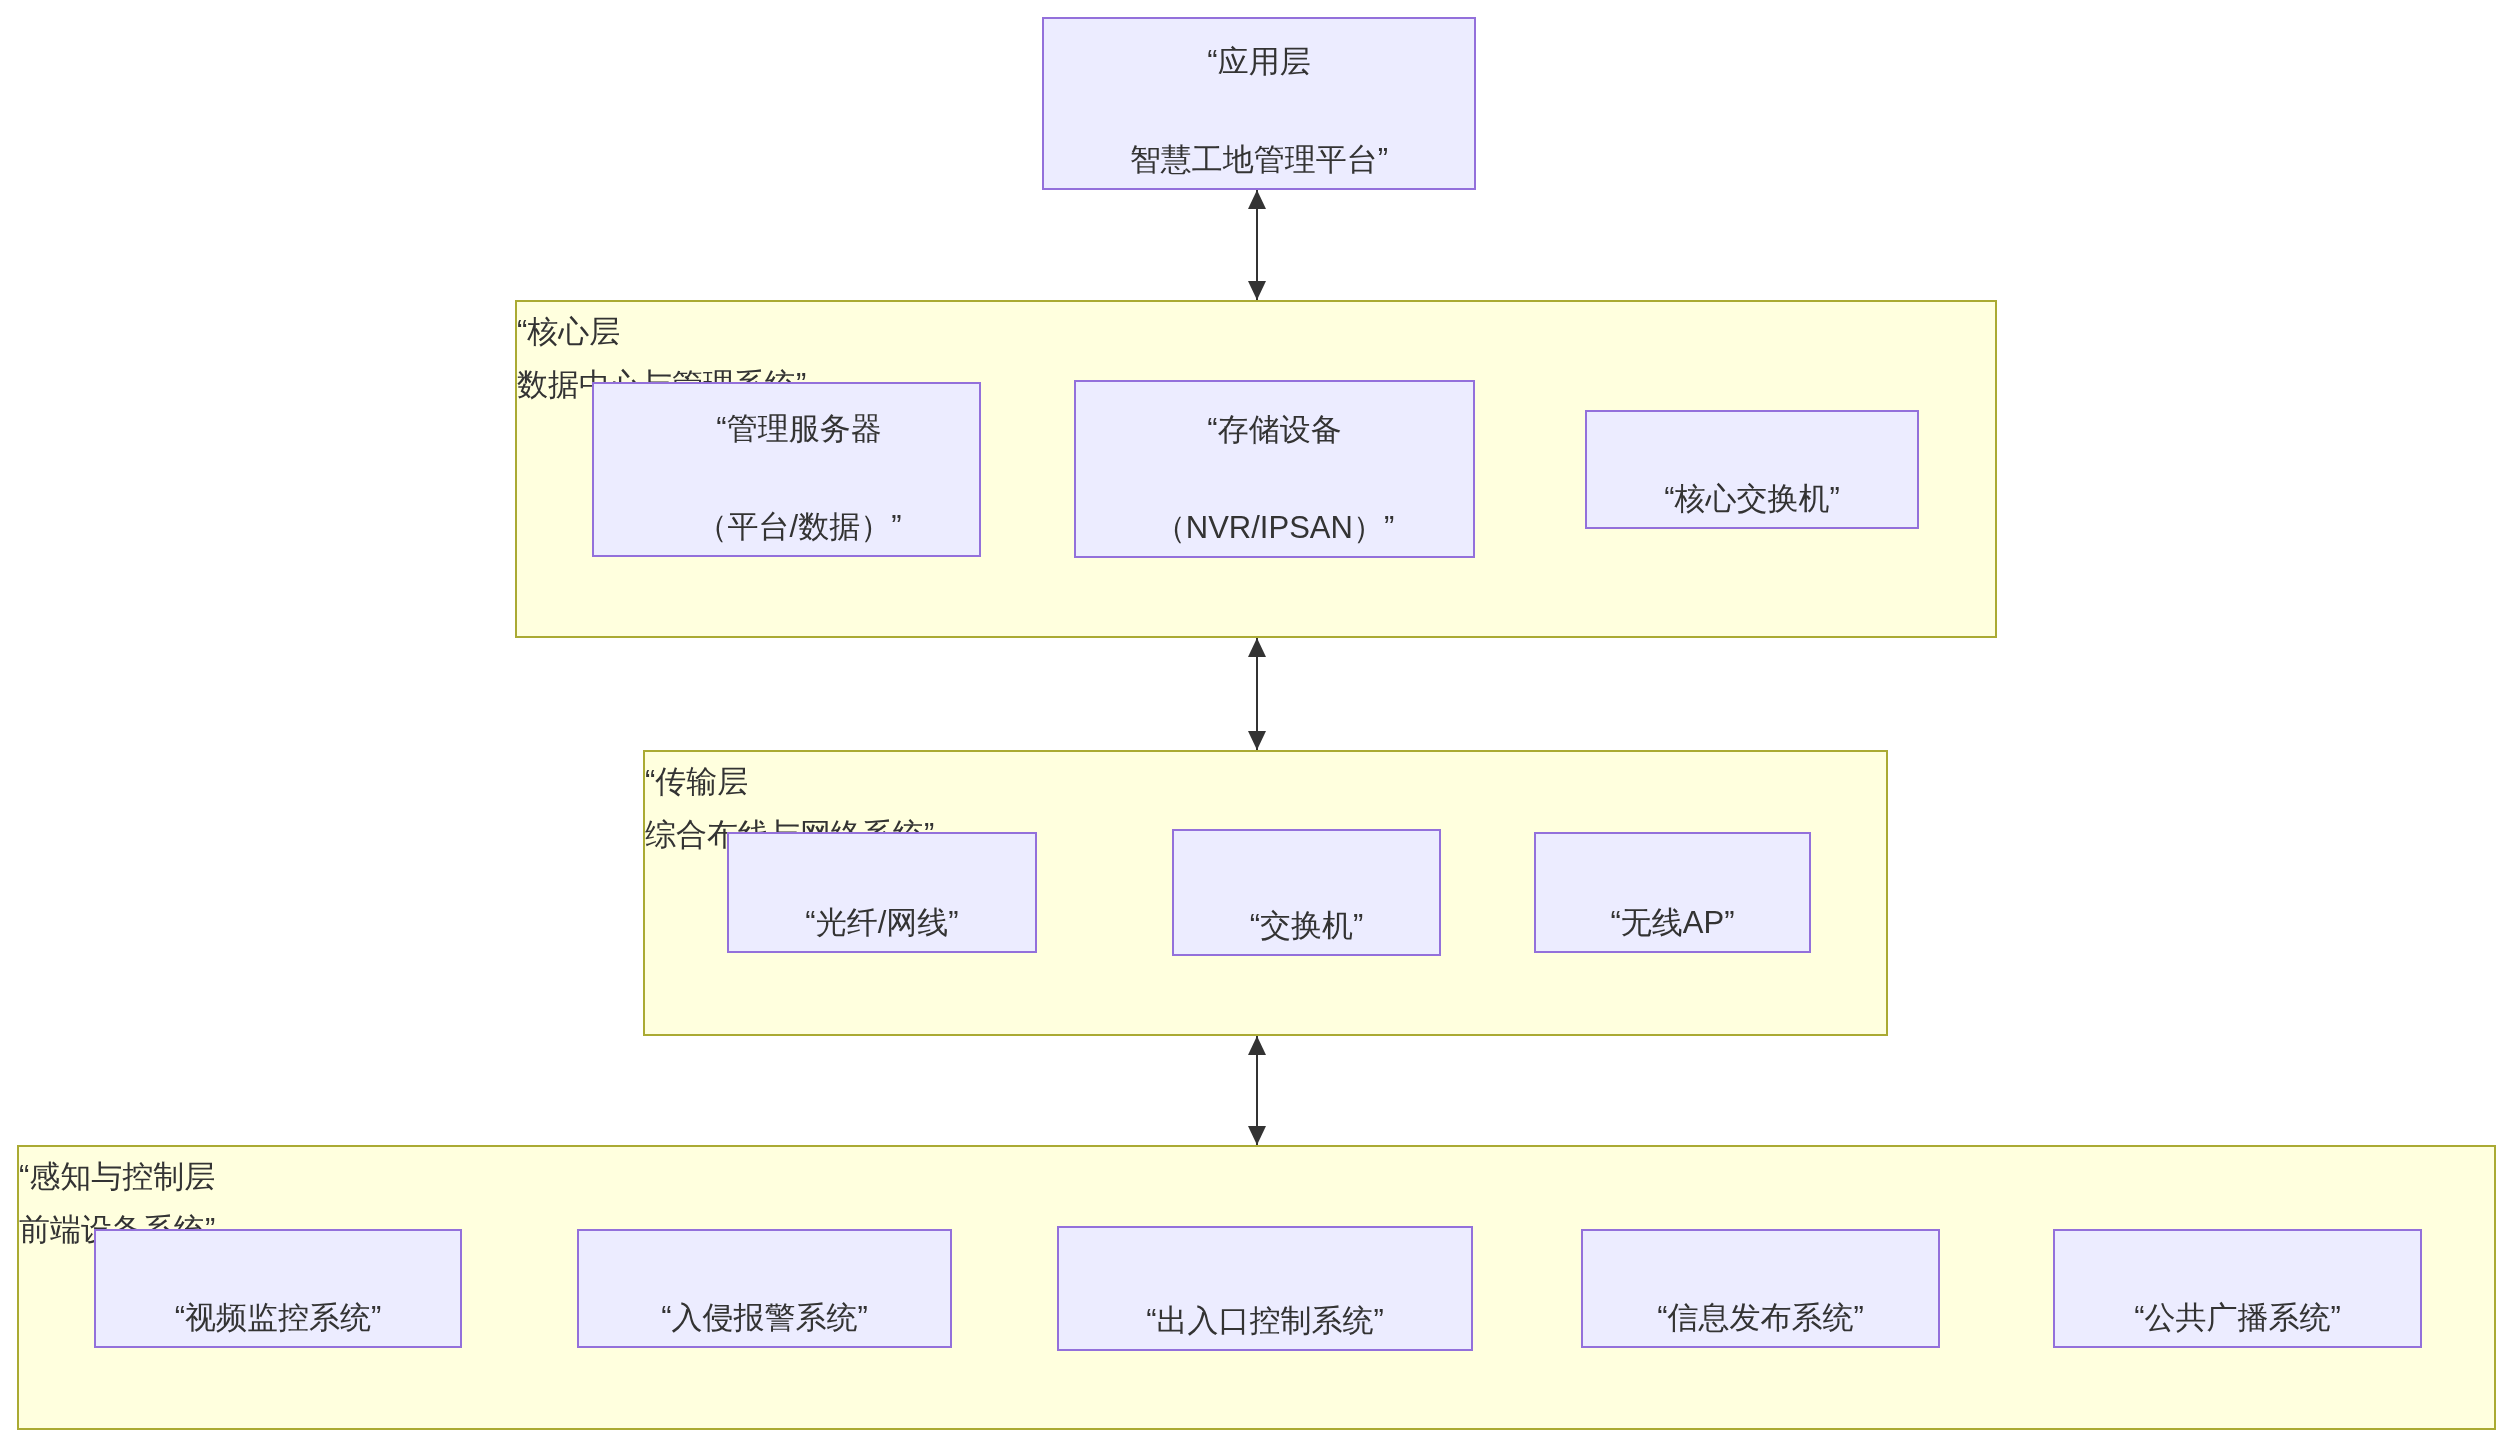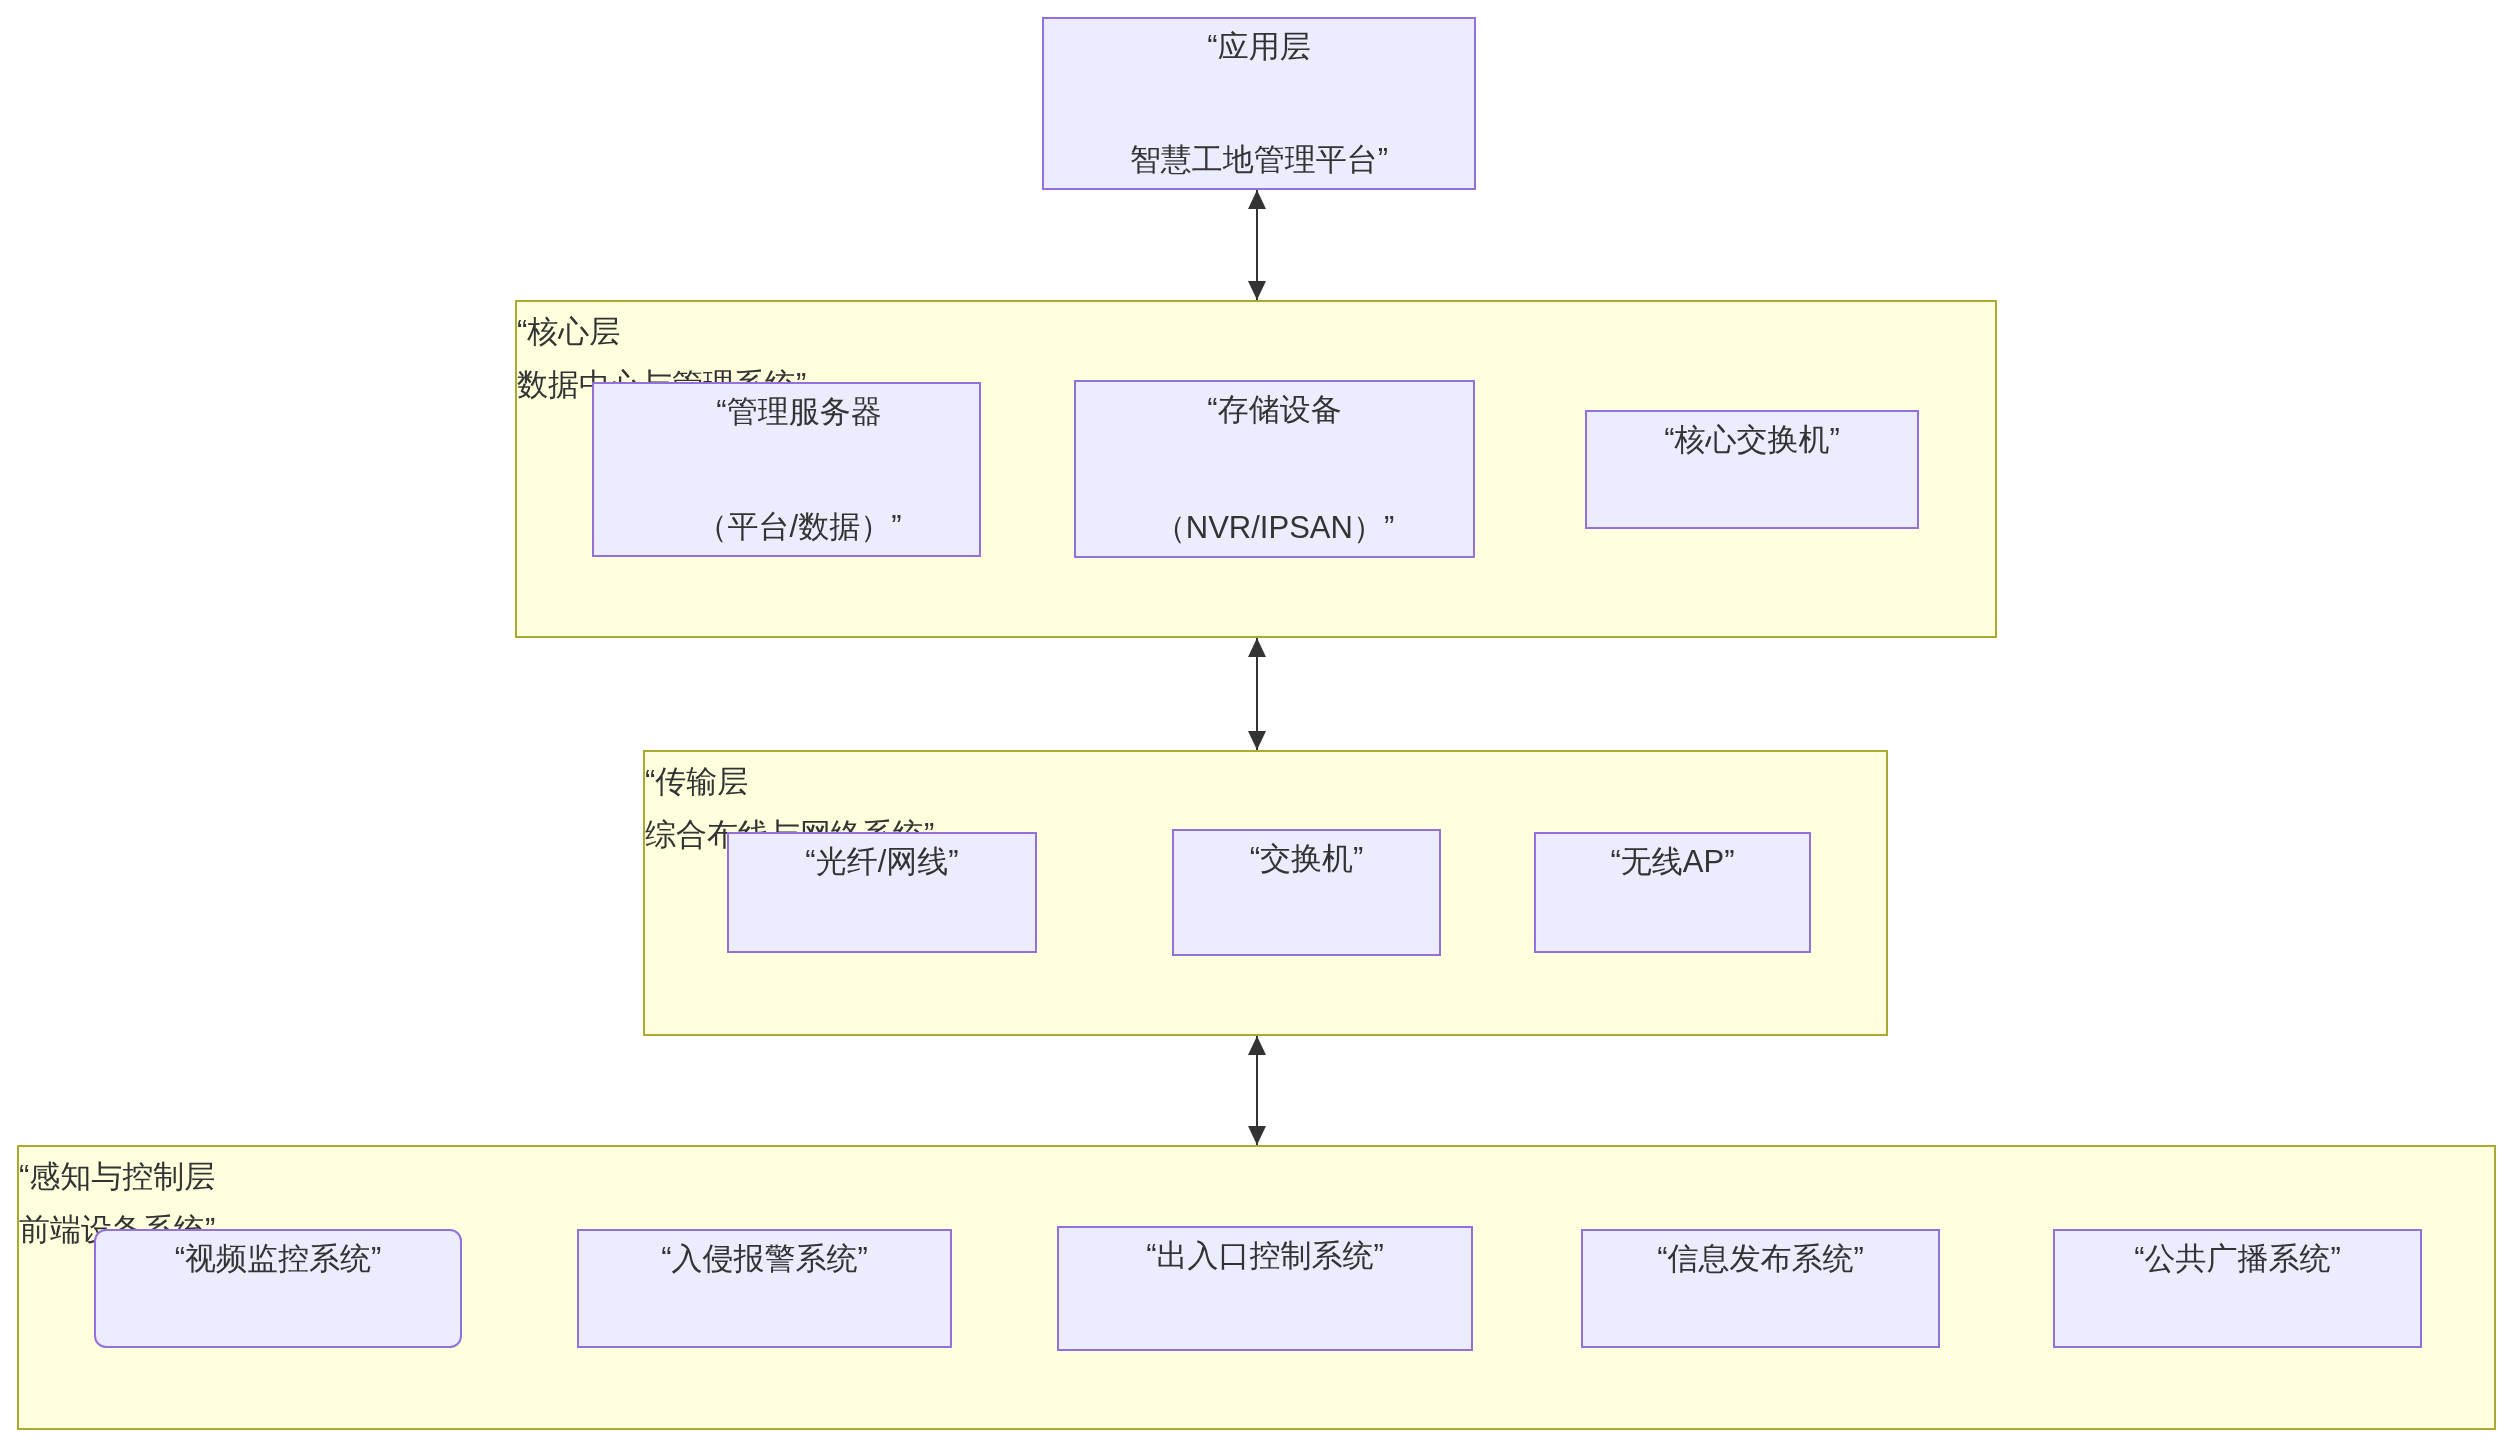--- a/index.html
+++ b/index.html
@@ -33,21 +33,21 @@
   }
 
   
   .node {
     position: absolute;
     box-sizing: border-box;
     background: var(--node_fill, #ECECFF);
     border: 2.2px solid var(--node_border, #9370DB);
     display: flex;
     flex-direction: column;
-    justify-content: space-between;
+    justify-content: flex-end;
     align-items: center;
     text-align: center;
     font-size: 31px;
     line-height: 56px;
     z-index: 3;
     white-space: nowrap;
     gap: 42px;
   }
 
   
@@ -81,21 +81,21 @@
   #node-mgmt      { left: 592px;  top: 382px;  width: 389px;  height: 175px; padding-left: 25px; }
   #node-storage   { left: 1074px; top: 380px;  width: 401px;  height: 178px; }
   #node-coreswitch{ left: 1585px; top: 410px;  width: 334px;  height: 119px; }
 
   #group-transport{ left: 643px;  top: 750px; width: 1245px; height: 286px; }
   #node-fiber     { left: 727px;  top: 832px; width: 310px;  height: 121px; }
   #node-switch    { left: 1151px; top: 829px; width: 269px;  height: 127px; margin-left: 21px; }
   #node-ap        { left: 1534px; top: 832px; width: 277px;  height: 121px; }
 
   #group-perception { left: 17px; top: 1145px; width: 2479px; height: 285px; }
-  #node-video     { left: 94px;  top: 1229px; width: 368px;  height: 119px; border-radius: 12px; }
+  #node-video     { left: 94px;  top: 1229px; width: 368px;  height: 119px; }
   #node-intrusion { left: 577px;  top: 1229px; width: 375px;  height: 119px; }
   #node-access    { left: 1057px; top: 1226px; width: 416px;  height: 125px; }
   #node-info      { left: 1581px; top: 1229px; width: 359px;  height: 119px; }
   #node-broadcast { left: 2053px; top: 1229px; width: 369px;  height: 119px; }
 </style>
 </head>
 <body>
 
 <div id="canvas">
 

